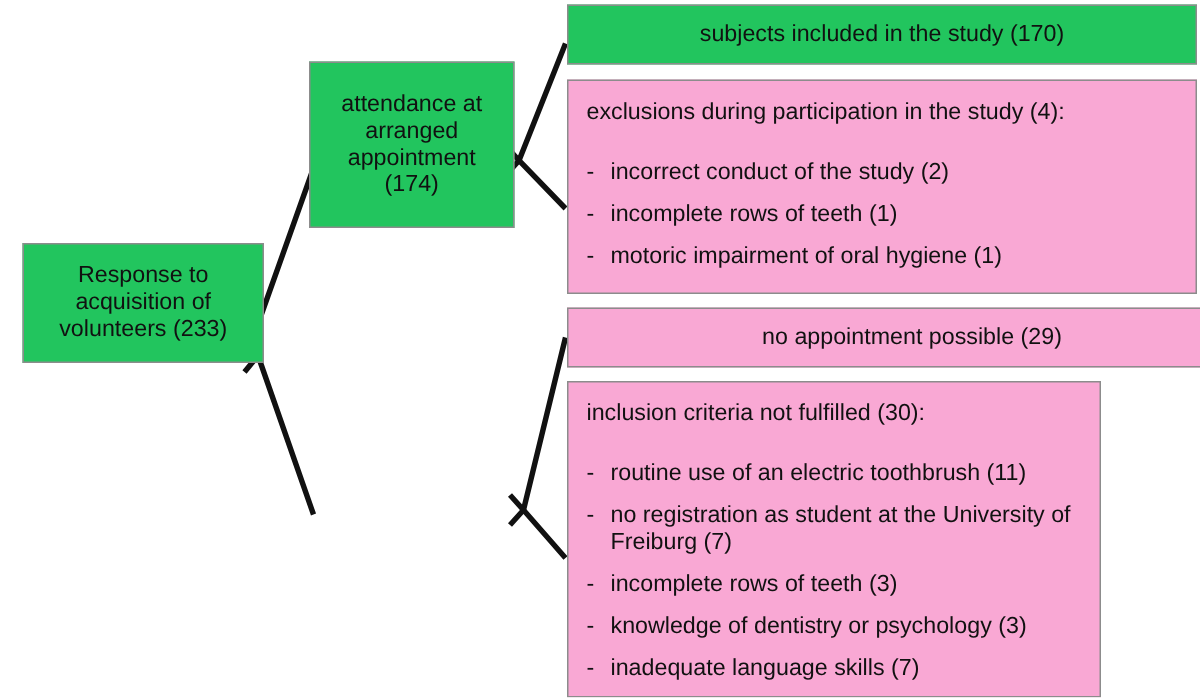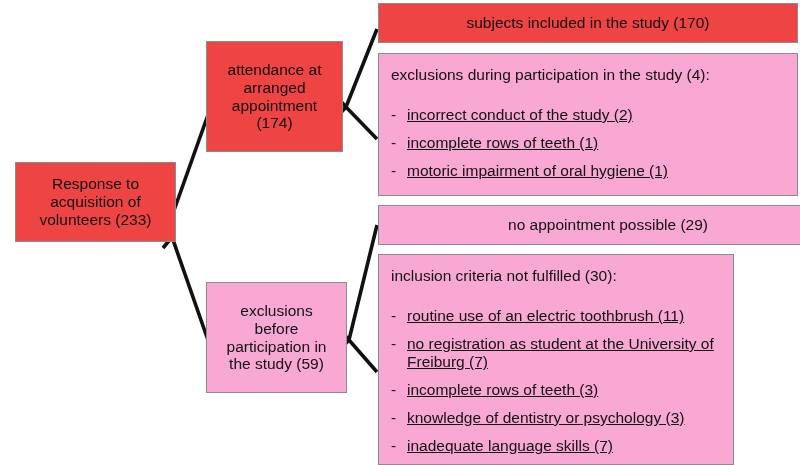--- a/index.html
+++ b/index.html
@@ -30,21 +30,21 @@
     box-sizing: border-box;
     border: 1px solid #8c8c8c;
     display: flex;
     flex-direction: column;
     justify-content: center;
     color: #111111;
     font-size: 15.5px;
     line-height: 1.16;
     z-index: 2;
   }
-  .node.light  { background: #ef4444; }
+  .node.light  { background: #22c55e; }
   .node.dark   { background: #f9a8d4; }
   .node.center { align-items: center; text-align: center; }
   .node.left   { align-items: stretch; text-align: left; }
 
   .node-title {
     display: block;
     white-space: pre-line;
   }
   .node.left .node-title {
     padding: 0 12px;
@@ -62,21 +62,20 @@
     align-items: flex-start;
     margin-top: 10px;
   }
   .dash {
     flex: 0 0 auto;
     width: 16px;
     text-align: left;
   }
   .item-text {
     flex: 1 1 auto;
-    text-decoration: underline;
   }
   .list-gap-top { margin-top: 12px; }
 </style>
 </head>
 <body>
 
 <div id="flowchart">
 
   <svg class="connectors" viewBox="0 0 800 465" width="800" height="465" xmlns="http://www.w3.org/2000/svg">
 
@@ -96,26 +95,20 @@
 volunteers (233)</span>
   </div>
 
   <div class="node light center" style="left:206px; top:41px; width:137px; height:111px;">
     <span class="node-title">attendance at
 arranged
 appointment
 (174)</span>
   </div>
 
-  <div class="node dark center" style="left:206px; top:282px; width:141px; height:111px;">
-    <span class="node-title">exclusions
-before
-participation in
-the study (59)</span>
-  </div>
 
   <div class="node light center" style="left:378px; top:3px; width:420px; height:40px;">
     <span class="node-title">subjects included in the study (170)</span>
   </div>
 
   <div class="node dark left" style="left:378px; top:53px; width:420px; height:143px; justify-content:flex-start; padding-top:12px;">
     <span class="node-title">exclusions during participation in the study (4):</span>
     <ul class="item-list list-gap-top">
       <li>
         <span class="dash">-</span>

